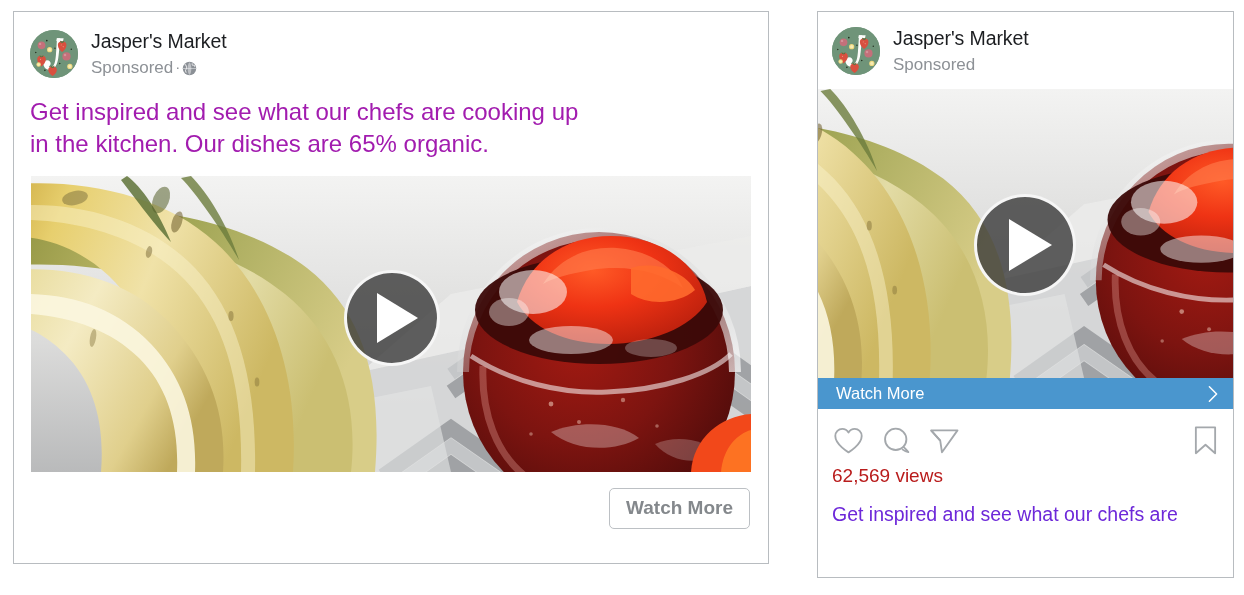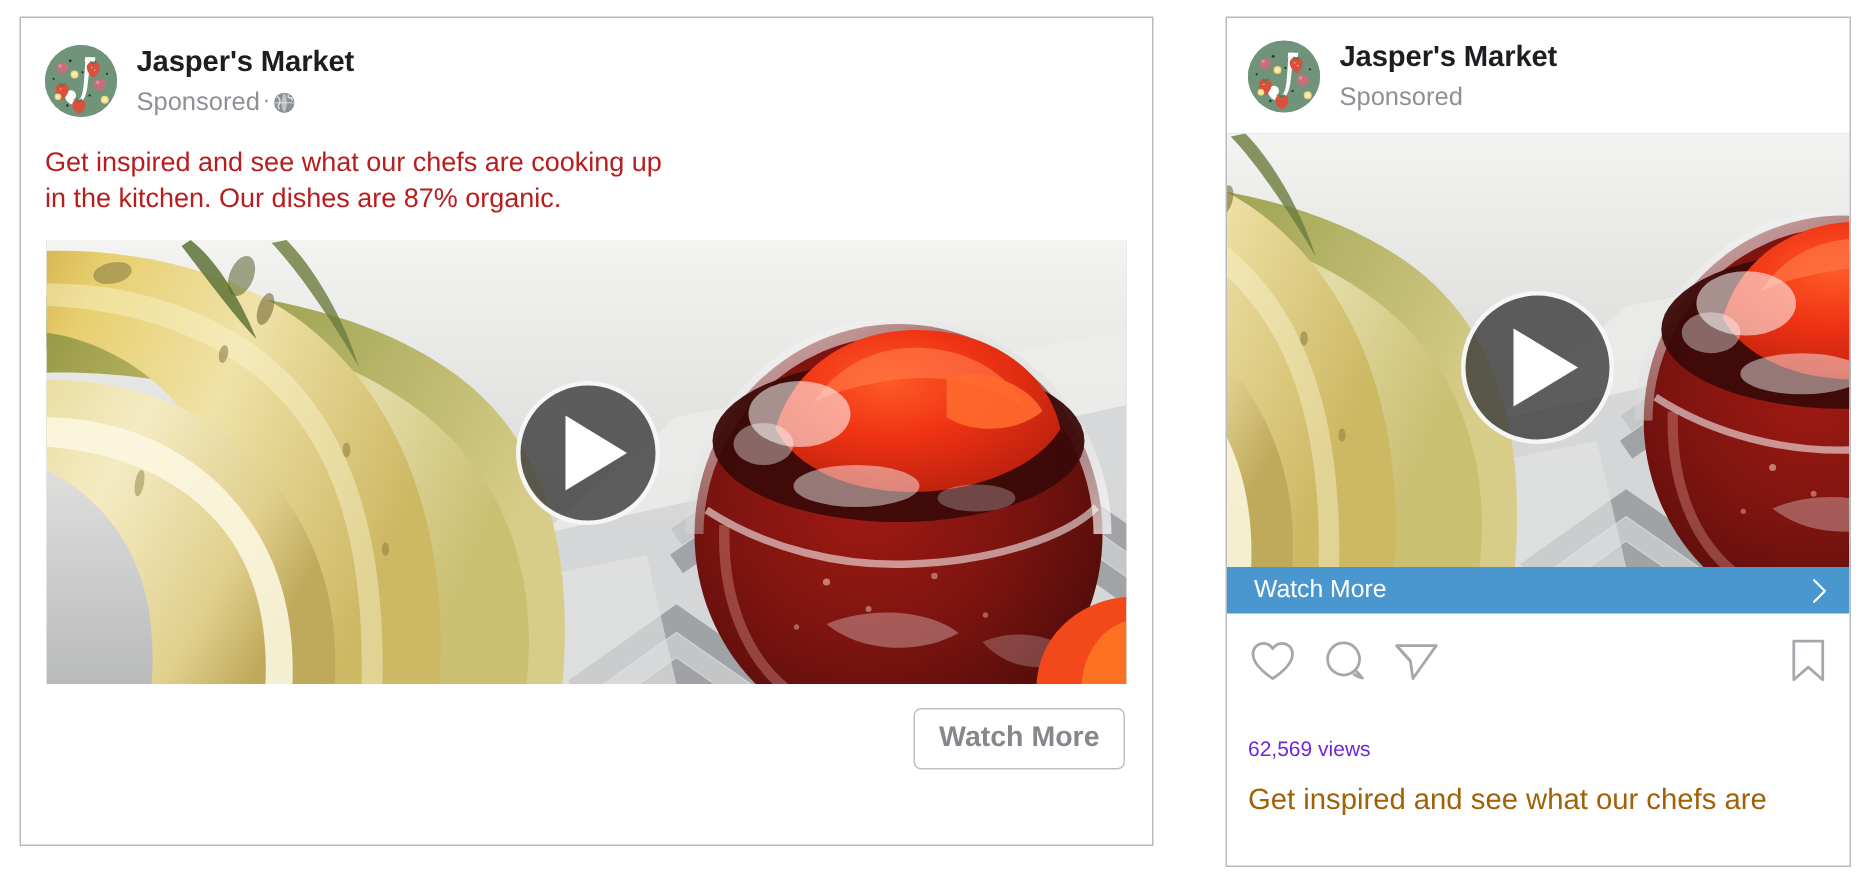--- a/index.html
+++ b/index.html
@@ -65,21 +65,21 @@
 
   .hdr-text {
     margin-left: 13px;
     display: flex;
     flex-direction: column;
     justify-content: center;
     min-width: 0;
   }
 
   .page-name {
-    font-weight: bold;
+    font-weight: normal;
     color: #1c1e21;
     line-height: 1.22;
     letter-spacing: -0.1px;
   }
   .page-name-fb { font-size: 19.5px; }
   .page-name-ig { font-size: 19.5px; }
 
   .sub-line {
     display: flex;
     align-items: center;
@@ -104,23 +104,23 @@
     width: 15px;
     height: 15px;
     position: relative;
     top: 1px;
   }
   .globe-icon svg { display: block; width: 100%; height: 100%; }
 
   
   .fb-body {
     padding: 4px 16px 16px 16px;
-    font-size: 18px;
+    font-size: 24px;
     line-height: 1.34;
-    color: #b91c1c;
+    color: #a21caf;
   }
   .fb-body .ln { display: block; white-space: nowrap; }
 
   
   .media {
     position: relative;
     overflow: hidden;
     background: #cfcfcf;
   }
 
@@ -237,31 +237,30 @@
   .ig-ico svg { display: block; width: 100%; height: 100%; }
   .ig-ico-save {
     margin-left: auto;
     margin-right: 0;
     width: 27px;
     height: 33px;
   }
 
   .ig-views {
     padding: 5px 14px 0 14px;
-    font-size: 14px;
-    color: #6d28d9;
+    font-size: 19px;
+    color: #b91c1c;
     line-height: 1.3;
-    margin-top: 26px;
   }
 
   .ig-caption {
     padding: 12px 14px 0 14px;
     font-size: 19.5px;
     line-height: 1.36;
-    color: #a16207;
+    color: #6d28d9;
   }
   .ig-caption .ln { display: block; white-space: nowrap; }
 </style>
 </head>
 <body>
 
 <svg width="0" height="0" style="position:absolute" aria-hidden="true">
   <defs>
 
     <symbol id="sym-avatar" viewBox="0 0 100 100">
@@ -494,21 +493,21 @@
             <svg viewBox="0 0 16 16">
                 <use href="#sym-globe"></use>
               </svg>
           </span>
         </div>
       </div>
     </div>
 
     <div class="fb-body">
       <span class="ln">Get inspired and see what our chefs are cooking up</span>
-      <span class="ln">in the kitchen. Our dishes are 87% organic.</span>
+      <span class="ln">in the kitchen. Our dishes are 65% organic.</span>
     </div>
 
     <div class="media media-fb">
       <div class="photo">
         <svg viewBox="0 0 720 296" preserveAspectRatio="xMidYMid slice">
             <use href="#sym-photo"></use>
           </svg>
       </div>
       <div class="play-btn play-fb">
         <span class="tri"></span>

